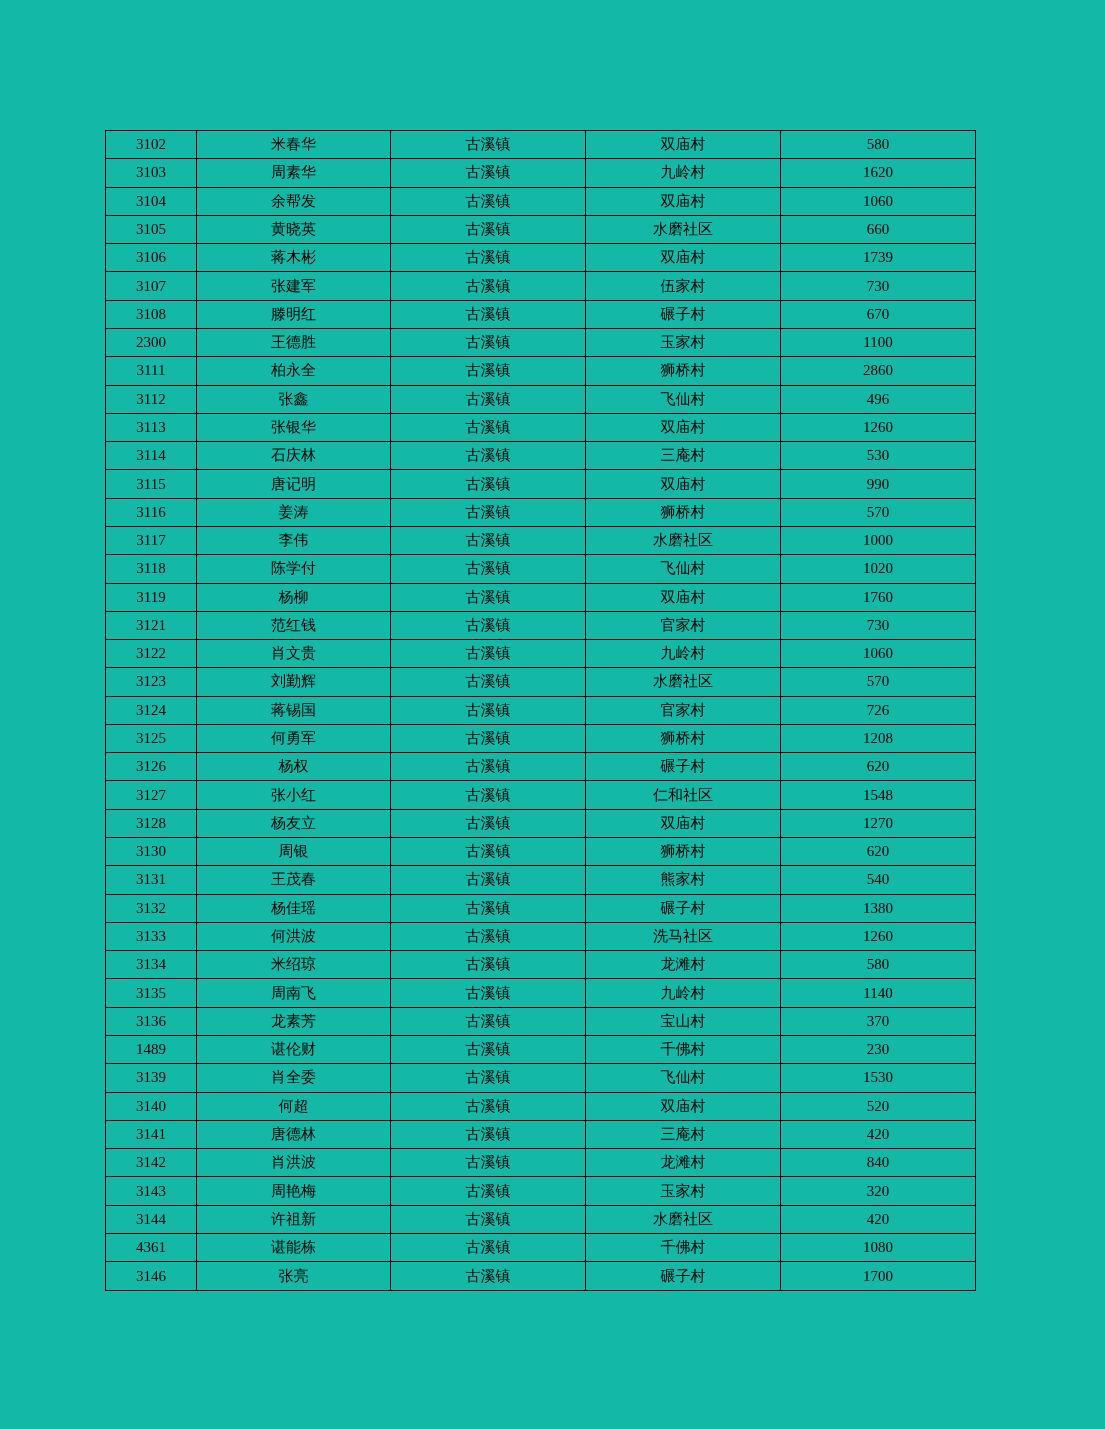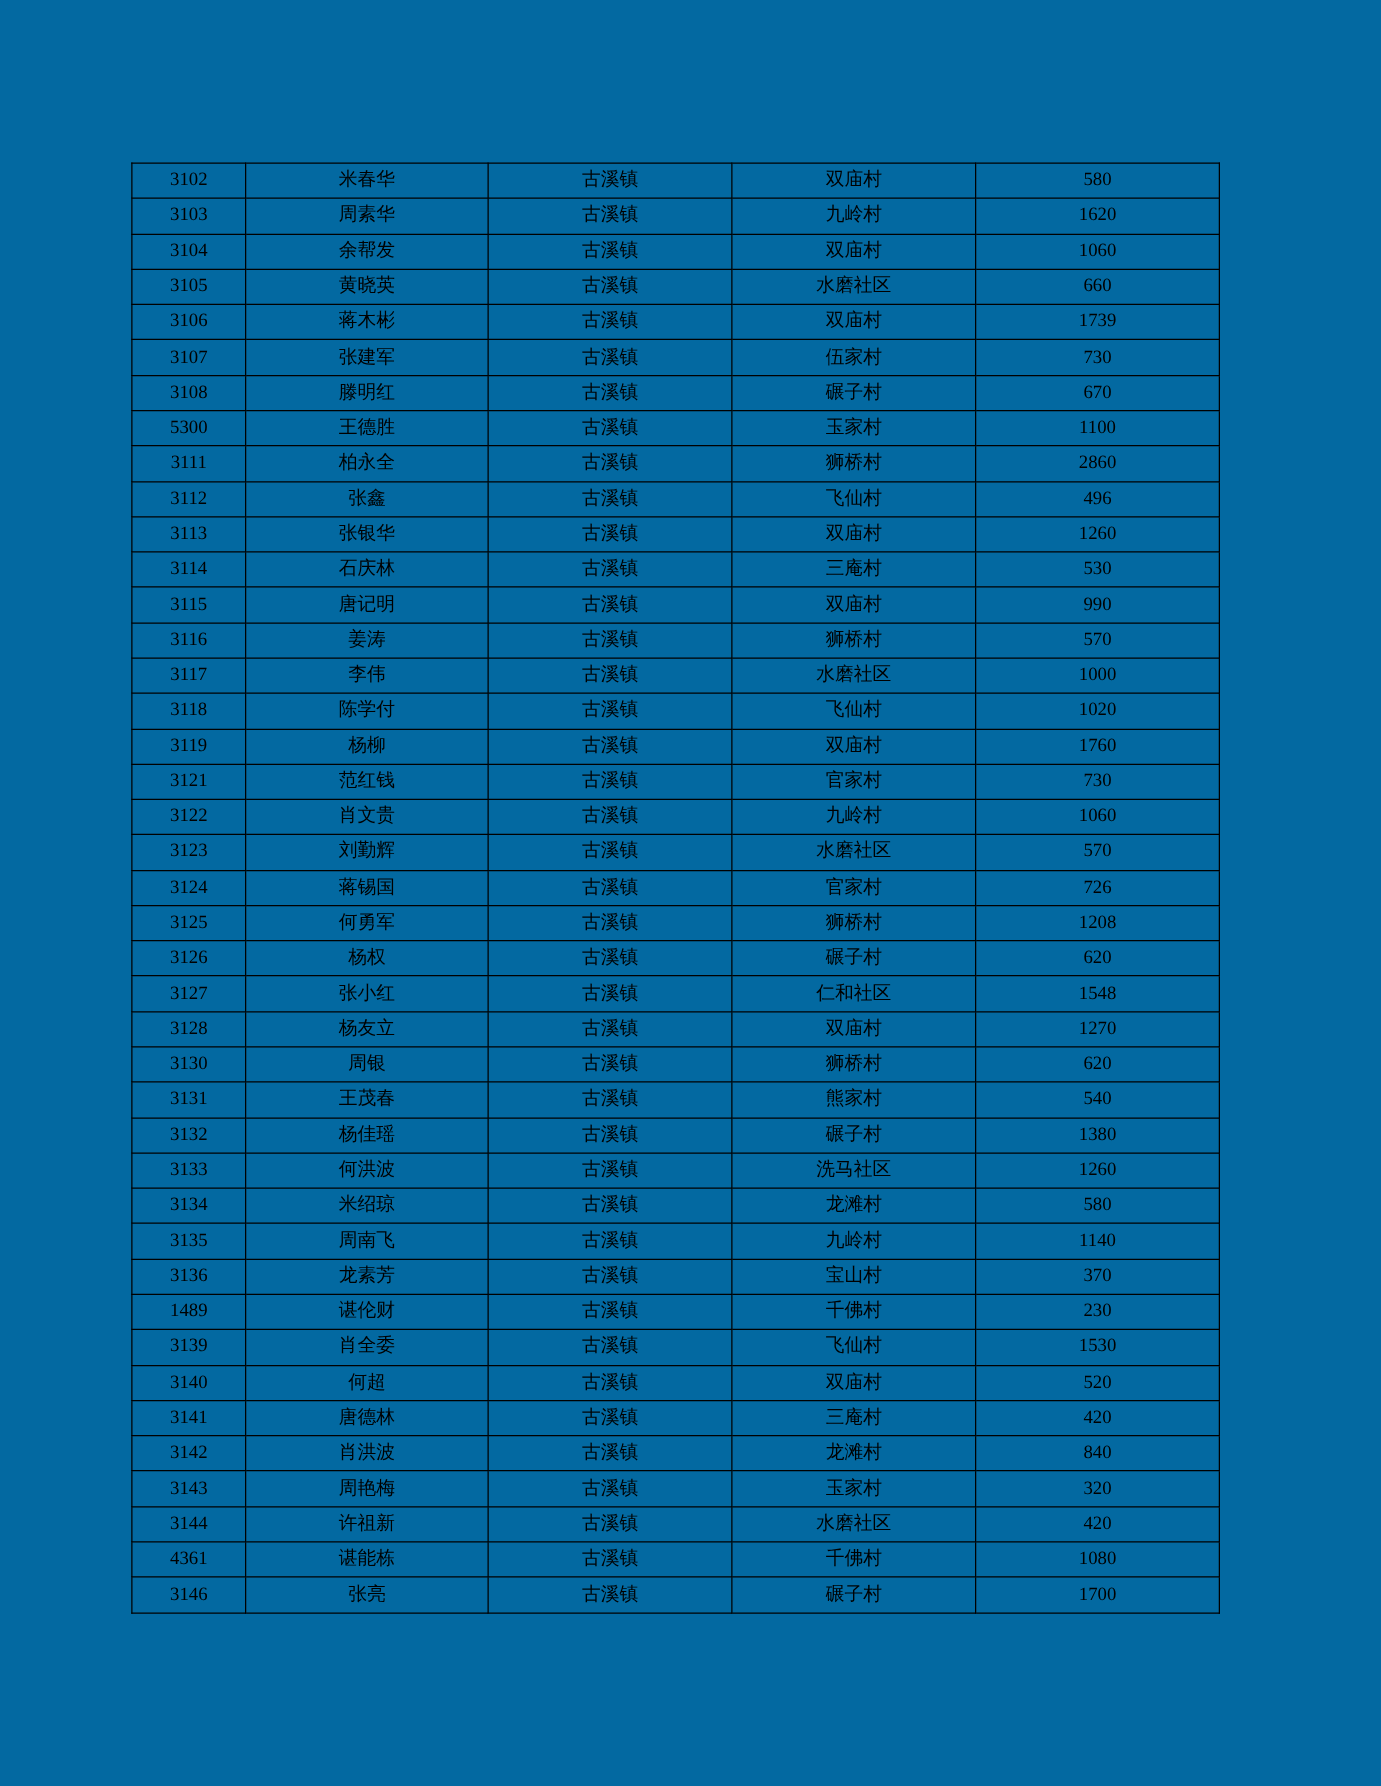--- a/index.html
+++ b/index.html
@@ -4,21 +4,21 @@
 <style>
   html, body {
     margin: 0;
     padding: 0;
     background: #ffffff;
   }
   .page {
     position: relative;
     width: 1105px;
     height: 1429px;
-    background: #0369a1;
+    background: #14b8a6;
     font-family: "Liberation Serif", "DejaVu Serif", serif;
     color: #000000;
   }
   table.data-table {
     position: absolute;
     left: 105px;
     top: 130px;
     width: 870px;
     height: 1161px;
     border-collapse: collapse;
@@ -91,21 +91,21 @@
           <td>730</td>
         </tr>
         <tr>
           <td>3108</td>
           <td>滕明红</td>
           <td>古溪镇</td>
           <td>碾子村</td>
           <td>670</td>
         </tr>
         <tr>
-          <td>5300</td>
+          <td>2300</td>
           <td>王德胜</td>
           <td>古溪镇</td>
           <td>玉家村</td>
           <td>1100</td>
         </tr>
         <tr>
           <td>3111</td>
           <td>柏永全</td>
           <td>古溪镇</td>
           <td>狮桥村</td>

